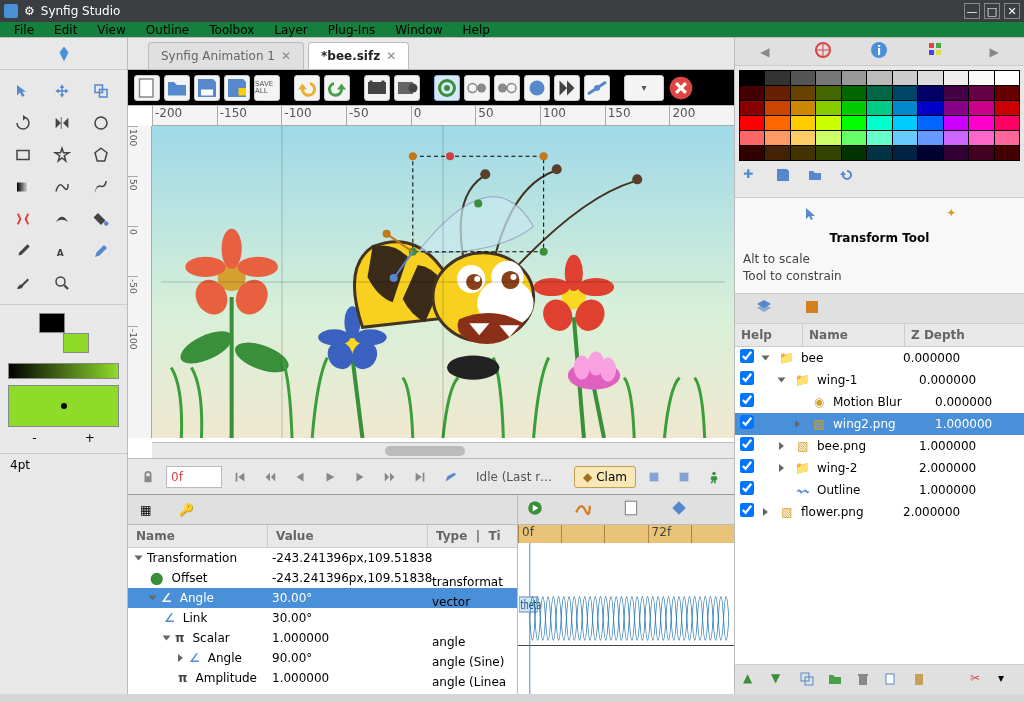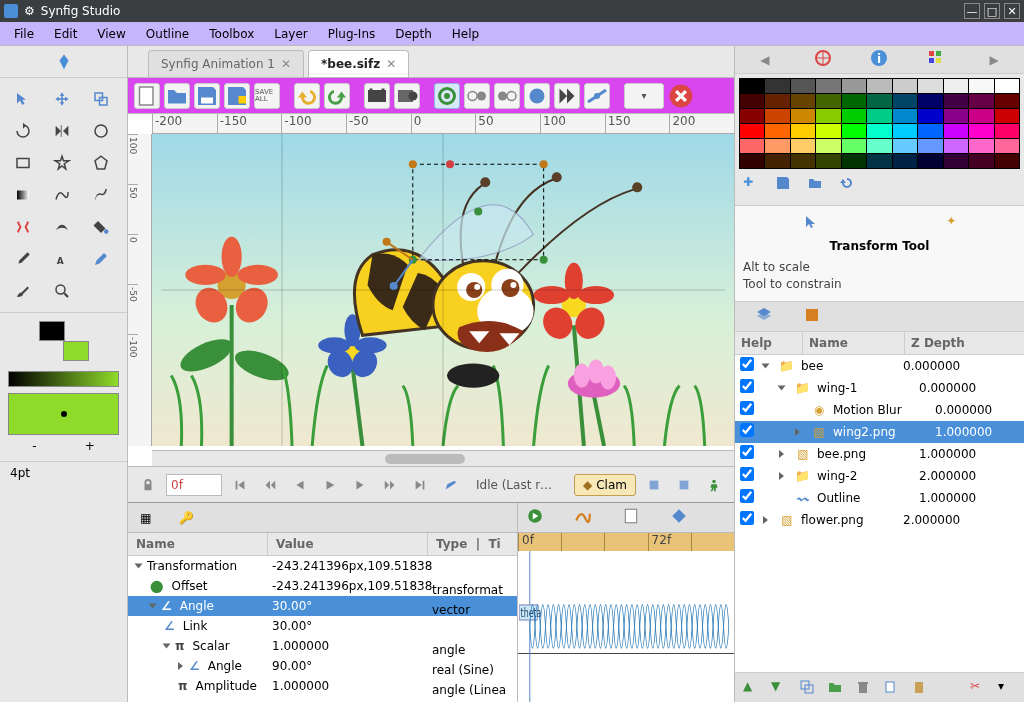--- a/index.html
+++ b/index.html
@@ -1,21 +1,21 @@
 <!DOCTYPE html>
 <html><head>
 <meta charset="utf-8">
 <style>
 * { box-sizing: border-box; margin: 0; padding: 0; font-family: "DejaVu Sans", Arial, sans-serif; font-size: 12px; }
 body { background: #d6d6d6; width: 1024px; height: 702px; overflow: hidden; }
 .titlebar { background: #3b3e41; color: #fff; height: 22px; display: flex; align-items: center; padding: 0 4px; }
 .titlebar .logo { width: 14px; height: 14px; background: #4a90d9; border-radius: 2px; margin-right: 6px; }
 .titlebar .title { flex: 1; }
 .titlebar .winbtn { width: 16px; height: 16px; margin-left: 4px; background: #3b3e41; border: 1px solid #888; display: flex; align-items: center; justify-content: center; color: #fff; font-size: 11px; cursor: pointer; }
-.menubar { background: #c4b5fd; height: 24px; display: flex; align-items: center; padding: 0 4px; border-bottom: 1px solid #bbb; }
+.menubar { background: #15803d; height: 16px; display: flex; align-items: center; padding: 0 4px; border-bottom: 1px solid #bbb; }
 .menubar .mitem { padding: 0 10px; cursor: pointer; }
 .main { display: flex; height: 656px; }
 .left-col { width: 128px; background: #e8e8e8; display: flex; flex-direction: column; border-right: 1px solid #bbb; }
 .tool-header { height: 32px; display: flex; align-items: center; justify-content: center; border-bottom: 1px solid #ccc; }
 .tool-header svg { width: 18px; height: 18px; }
 .toolbox { display: grid; grid-template-columns: repeat(3, 1fr); gap: 2px; padding: 6px; }
 .tool { width: 34px; height: 30px; display: flex; align-items: center; justify-content: center; border: 1px solid transparent; border-radius: 3px; cursor: pointer; }
 .tool svg { width: 18px; height: 18px; }
 .color-pick { padding: 8px; border-top: 1px solid #ccc; }
 .swatch-pair { position: relative; width: 50px; height: 40px; margin: 0 auto 10px; }
@@ -24,21 +24,21 @@
 .gradient-bar { height: 16px; background: linear-gradient(90deg, #000 0%, #8fdb29 100%); border: 1px solid #888; margin: 6px 0; }
 .bigswatch { height: 42px; background: #8fdb29; border: 1px solid #888; position: relative; }
 .bigswatch::after { content: ""; width: 6px; height: 6px; background: #000; border-radius: 50%; position: absolute; top: 50%; left: 50%; transform: translate(-50%,-50%); }
 .pm-row { display: flex; justify-content: space-around; margin-top: 4px; font-size: 14px; }
 .pt-row { padding: 4px 10px; border-top: 1px solid #ccc; }
 .mid-col { flex: 1; display: flex; flex-direction: column; }
 .tabs { background: #e8e8e8; height: 32px; display: flex; align-items: flex-end; padding-left: 20px; border-bottom: 1px solid #bbb; }
 .tab { padding: 6px 12px; background: #e0e0e0; border: 1px solid #bbb; border-bottom: none; border-radius: 4px 4px 0 0; margin-right: 4px; cursor: pointer; color: #666; display: flex; align-items: center; gap: 6px; }
 .tab.active { background: #fff; font-weight: bold; color: #222; }
 .tab .close { color: #888; }
-.doc-toolbar { background: #d946ef; height: 36px; display: flex; align-items: center; padding: 0 6px; gap: 4px; border-bottom: 1px solid #bbb; }
+.doc-toolbar { background: #000000; height: 36px; display: flex; align-items: center; padding: 0 6px; gap: 4px; border-bottom: 1px solid #bbb; }
 .tbtn { width: 26px; height: 26px; border: 1px solid #ccc; border-radius: 3px; background: #f4f4f4; display: flex; align-items: center; justify-content: center; cursor: pointer; font-size: 10px; color: #555; }
 .tbtn.sel { background: #d8e8f8; border-color: #90b8e0; }
 .tsep { width: 6px; }
 .tbtn.close-red { background: none; border: none; }
 .tbtn.close-red svg circle { fill: #d44; }
 .canvas-area { flex: 1; display: flex; background: #fff; position: relative; overflow: hidden; }
 .ruler-h { position: absolute; top: 0; left: 24px; right: 0; height: 20px; background: #f4f4f4; border-bottom: 1px solid #aaa; font-size: 9px; display: flex; }
 .ruler-h .tick { flex: 1; border-left: 1px solid #aaa; padding-left: 2px; color: #555; }
 .ruler-v { position: absolute; top: 20px; left: 0; bottom: 20px; width: 24px; background: #f4f4f4; border-right: 1px solid #aaa; }
 .ruler-v .tick { height: 50px; border-top: 1px solid #aaa; font-size: 9px; writing-mode: vertical-rl; color: #555; padding-top: 2px; }
@@ -119,21 +119,21 @@
 </div>
 
 <div class="menubar" id="menubar">
     <div class="mitem">File</div>
     <div class="mitem">Edit</div>
     <div class="mitem">View</div>
     <div class="mitem">Outline</div>
     <div class="mitem">Toolbox</div>
     <div class="mitem">Layer</div>
     <div class="mitem">Plug-Ins</div>
-    <div class="mitem">Depth</div>
+    <div class="mitem">Window</div>
     <div class="mitem">Help</div>
   </div>
 
 <div class="main">
 
 <div class="left-col">
   <div class="tool-header">
     <svg viewBox="0 0 24 24">
           <path fill="#4a90d9" d="M12 2 L18 10 L12 22 L6 10 Z"></path>
         </svg>
@@ -612,21 +612,21 @@
               <div class="col-t">angle</div>
             </div>
             <div class="prow">
               <div class="col-n">
                 <span style="padding-left: 28px;"></span>
                 <span class="tri down"></span>
                 <span style="color: rgb(68, 68, 68); font-weight: bold; margin-right: 4px;">π</span>
                 <span>Scalar</span>
               </div>
               <div class="col-v">1.000000</div>
-              <div class="col-t">real (Sine)</div>
+              <div class="col-t">angle (Sine)</div>
             </div>
             <div class="prow">
               <div class="col-n">
                 <span style="padding-left: 42px;"></span>
                 <span class="tri"></span>
                 <span style="color: rgb(85, 136, 204); font-weight: bold; margin-right: 4px;">∠</span>
                 <span>Angle</span>
               </div>
               <div class="col-v">90.00°</div>
               <div class="col-t">angle (Linea</div>

